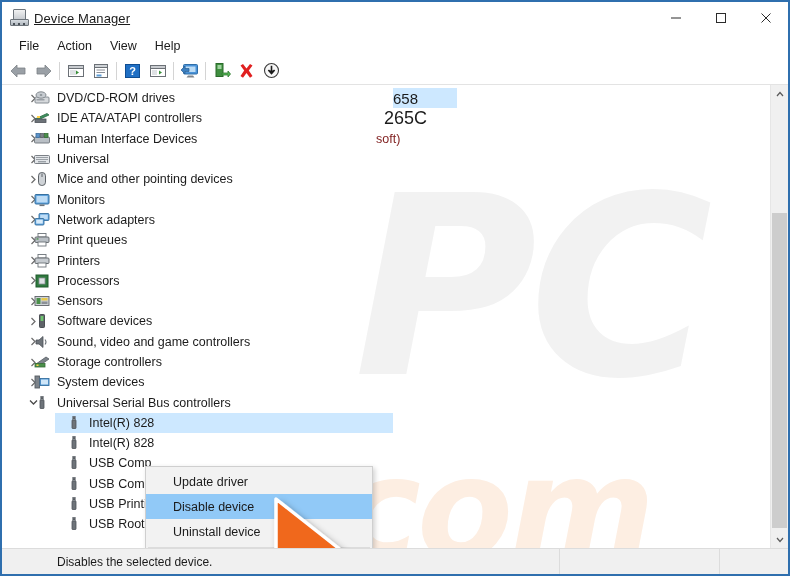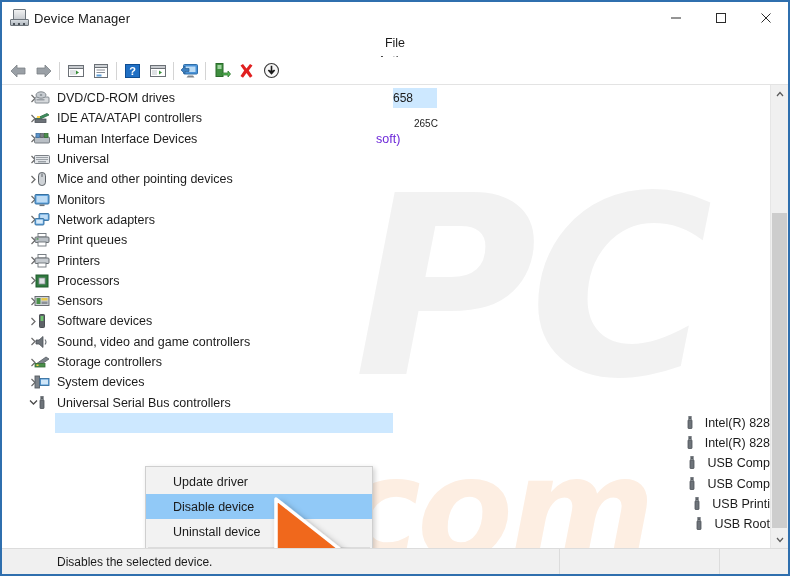--- a/index.html
+++ b/index.html
@@ -34,35 +34,34 @@
   }
   .title-icon .base{
     position:absolute;left:0;bottom:1px;width:17px;height:5px;
     background:linear-gradient(#d8dde2,#aeb5bc);
     border:1px solid #6d747b;border-radius:1px;
   }
   .title-icon .dot{
     position:absolute;bottom:2px;width:2px;height:2px;background:#4a5158;
   }
   .title-text{
-    font-size:13px;color:#1b1b1b;letter-spacing:.1px;
+    font-size:13px;color:#1b1b1b;letter-spacing:.1px;text-decoration:underline;
   }
   .winbtns{position:absolute;right:0;top:0;height:32px;display:flex;}
   .winbtn{
     width:45px;height:32px;display:flex;align-items:center;justify-content:center;
     color:#2b2b2b;font-size:13px;
   }
   .winbtn svg{display:block;}
   
   .menubar{
     height:23px;min-height:23px;
     display:flex;align-items:center;
-    gap:0px;
+    padding-left:8px;gap:0px;
     background:#ffffff;
-    flex-direction:column;
   }
   .menuitem{
     font-size:12.5px;color:#1b1b1b;
     padding:2px 9px;
     white-space:nowrap;
   }
   
   .toolbar{
     height:27px;min-height:27px;
     display:flex;align-items:center;
@@ -83,21 +82,21 @@
   }
   .tree{
     flex:1;position:relative;overflow:hidden;
     padding-top:3px;
   }
   .row{
     height:20.3px;display:flex;align-items:center;
     position:relative;font-size:12.5px;color:#1b1b1b;
     padding-left:32px;white-space:nowrap;
   }
-  .row.child{padding-left:64px;justify-content:flex-end;}
+  .row.child{padding-left:64px;}
   .chev{
     position:absolute;left:25px;width:12px;height:12px;
     display:flex;align-items:center;justify-content:center;
     color:#5a5a5a;
   }
   .row .ico{
     width:16px;height:16px;margin-right:7px;flex:0 0 auto;position:relative;
   }
   .row .label{position:relative;z-index:2;}
   .row.selected .selbg{
@@ -621,27 +620,27 @@
           <svg width="16" height="16" viewBox="0 0 16 16">
               <rect x="6" y="5" width="4" height="8.5" rx="0.6" fill="#6e747a" stroke="#4c5258" stroke-width="0.8"></rect>
               <rect x="6.8" y="1.5" width="2.4" height="3.8" fill="#8b9096" stroke="#5a6066" stroke-width="0.7"></rect>
               <rect x="7.2" y="2.3" width="0.7" height="1.6" fill="#3f4449"></rect>
               <rect x="8.3" y="2.3" width="0.7" height="1.6" fill="#3f4449"></rect>
             </svg>
         </span>
         <span class="label">USB Root </span>
       </div>
 
-      <div style="position:absolute;left:391px;top:3px;width:44px;height:20.3px;display:flex;align-items:center;background:#cde8ff;font-size:12px;color:#1b1b1b;z-index:1;">
+      <div style="position:absolute;left:391px;top:3px;width:64px;height:20.3px;display:flex;align-items:center;background:#cde8ff;font-size:15px;color:#1b1b1b;z-index:1;">
         <span>658</span>
       </div>
-      <div style="position:absolute;left:412px;top:23.3px;height:20.3px;display:flex;align-items:flex-end;font-size:10px;color:#1b1b1b;z-index:1;">
+      <div style="position:absolute;left:382px;top:23.3px;height:20.3px;display:flex;align-items:flex-end;font-size:18px;color:#1b1b1b;z-index:1;">
         <span>265C</span>
       </div>
-      <div style="position:absolute;left:374px;top:43.6px;height:20.3px;display:flex;align-items:center;font-size:12.5px;color:#6d28d9;z-index:1;">
+      <div style="position:absolute;left:374px;top:43.6px;height:20.3px;display:flex;align-items:center;font-size:12.5px;color:#7f1d1d;z-index:1;">
         <span>soft)</span>
       </div>
 
       <div class="ctxmenu">
         <div class="ctxitem">
           <span>Update driver</span>
         </div>
         <div class="ctxitem hl">
           <span>Disable device</span>
         </div>

